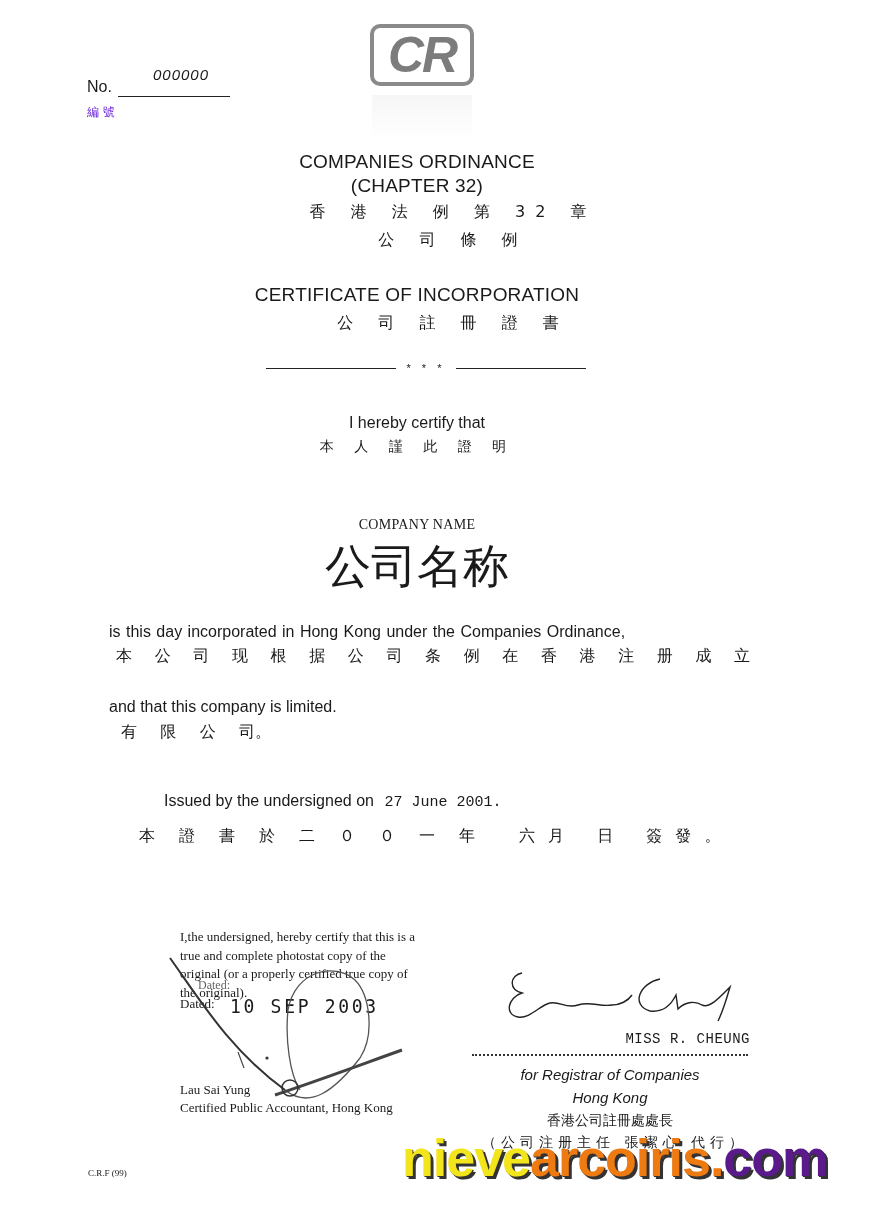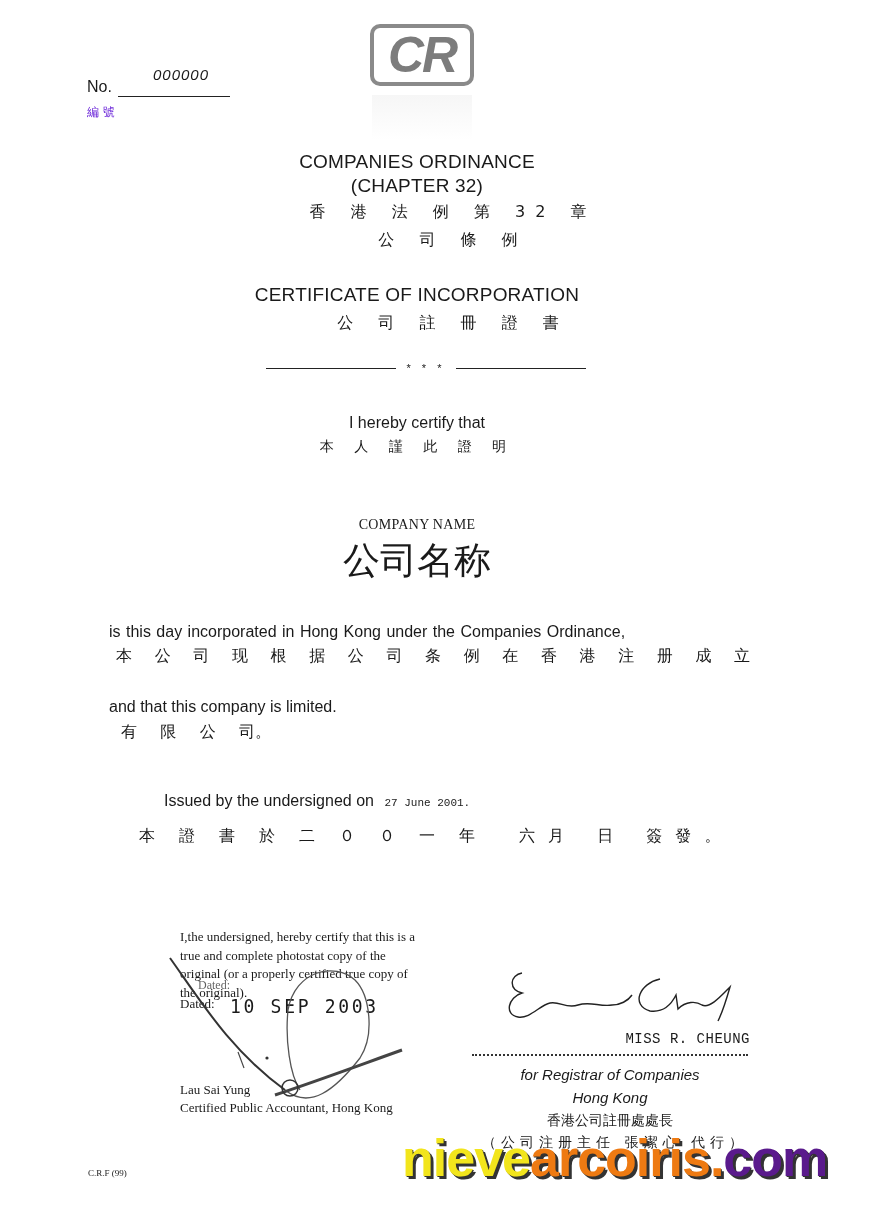--- a/index.html
+++ b/index.html
@@ -19,21 +19,21 @@
     #no-cn { left: 87px; top: 104px; font-size: 12px; color: #6d28d9; }
 
     .h1 { font-size: 19px; letter-spacing: 0.2px; }
     .cn-spaced { letter-spacing: 10px; font-size: 16px; padding-left: 36px; }
 
     #divider { left: 266px; top: 368px; width: 320px; height: 12px; }
     #divider .ln { position: absolute; top: 0; height: 1px; background: #222; width: 130px; }
     #divider .stars { position: absolute; left: 0; width: 320px; top: -6px; text-align: center; font-size: 11px; letter-spacing: 4px; }
 
     #company-en { top: 517px; font-family: "Liberation Serif", serif; font-size: 14px; letter-spacing: 0.3px; }
-    #company-cn { top: 536px; font-family: "DejaVu Serif", serif; font-size: 37px; }
+    #company-cn { top: 536px; font-family: "DejaVu Serif", serif; font-size: 46px; }
 
     .body-en { font-size: 16px; }
     .cn-row { display: flex; justify-content: space-between; font-size: 16px; }
 
     #cpa-block { left: 180px; top: 928px; width: 240px; font-family: "Liberation Serif", serif; font-size: 13px; line-height: 18.5px; }
     #dated-label { left: 180px; top: 996px; font-family: "Liberation Serif", serif; font-size: 13px; }
     #dated-label2 { left: 198px; top: 978px; font-family: "Liberation Serif", serif; font-size: 12px; opacity: 0.7; }
     #dated-value { left: 230px; top: 994px; font-family: "DejaVu Sans Mono", monospace; font-size: 20px; letter-spacing: 3px; transform: scaleX(0.9); transform-origin: left; }
     #cpa-name { left: 180px; top: 1082px; font-family: "Liberation Serif", serif; font-size: 13px; }
     #cpa-title { left: 180px; top: 1100px; font-family: "Liberation Serif", serif; font-size: 13px; }
@@ -110,21 +110,21 @@
 <div class="abs body-en" style="left:109px; top:698px;">and that this company is limited.</div>
 <div class="abs cjk cn-row" style="left:121px; top:722px; width:150px;">
   <span>有</span>
   <span>限</span>
   <span>公</span>
   <span>司。</span>
 </div>
 
 <div class="abs body-en" style="left:164px; top:792px;">
   <span>Issued by the undersigned on</span>
-  <span class="mono" style="font-size:11px; margin-left:6px;">27 June 2001.</span>
+  <span class="mono" style="font-size:15px; margin-left:6px;">27 June 2001.</span>
 </div>
 <div class="abs cjk" style="left:139px; top:826px; font-size:16px; letter-spacing:4px; white-space:pre;">本　證　書　於　二　０　０　一　年　　六 月　 日　 簽 發 。</div>
 
 <div id="cpa-block" class="abs">I,the undersigned, hereby certify that this is a true and complete photostat copy of the original (or a properly certified true copy of the original).</div>
 <div id="dated-label2" class="abs">Dated:</div>
 <div id="dated-label" class="abs">Dated:</div>
 <div id="dated-value" class="abs">10 SEP 2003</div>
 
 <svg id="cpa-sig" class="abs" viewBox="0 0 260 170">
   <path d="M10 18 C 40 60, 70 110, 125 150" stroke="#333" stroke-width="2" fill="none"></path>

